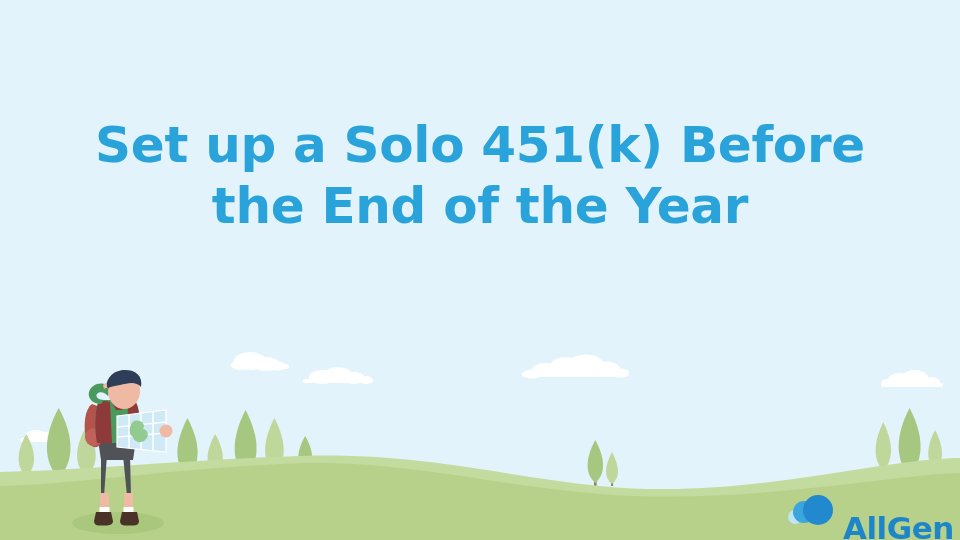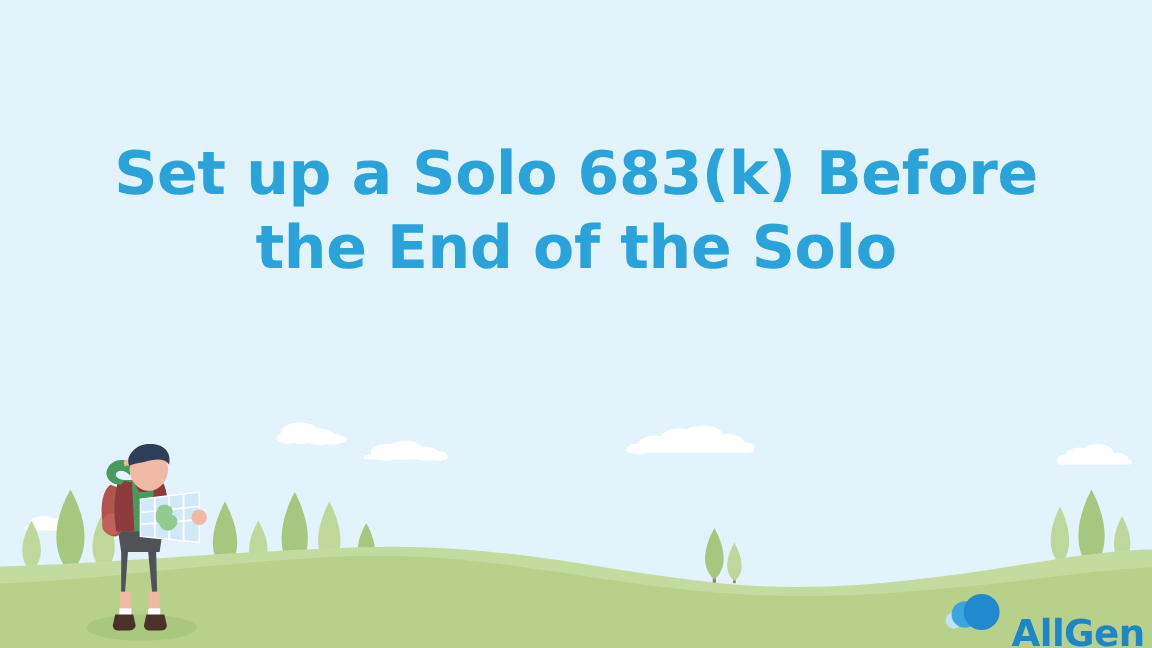--- a/index.html
+++ b/index.html
@@ -268,22 +268,22 @@
 
         <path d="M134 421 C 141 419, 146 424, 143 429 C 148 430, 150 436, 145 440 C 141 444, 134 442, 133 437 C 128 435, 129 424, 134 421 Z" fill="#8dc98a" opacity="0.95"></path>
       </g>
 
       <circle cx="166" cy="431" r="6.5" fill="#f0b9a4"></circle>
     </g>
 
   </svg>
 
   <div id="title-block">
-    <span class="title-line l1">Set up a Solo 683(k) Before</span>
-    <span class="title-line l2">the End of the Solo</span>
+    <span class="title-line l1">Set up a Solo 451(k) Before</span>
+    <span class="title-line l2">the End of the Year</span>
   </div>
 
   <div id="logo">
     <svg id="logo-mark" viewBox="0 0 54 34">
       <circle cx="9" cy="24" r="7" fill="#bfe4f6"></circle>
       <circle cx="18" cy="19" r="11" fill="#3aa6dd"></circle>
       <circle cx="32" cy="17" r="15" fill="#2389cf"></circle>
     </svg>
     <span id="logo-word">AllGen</span>
   </div>

